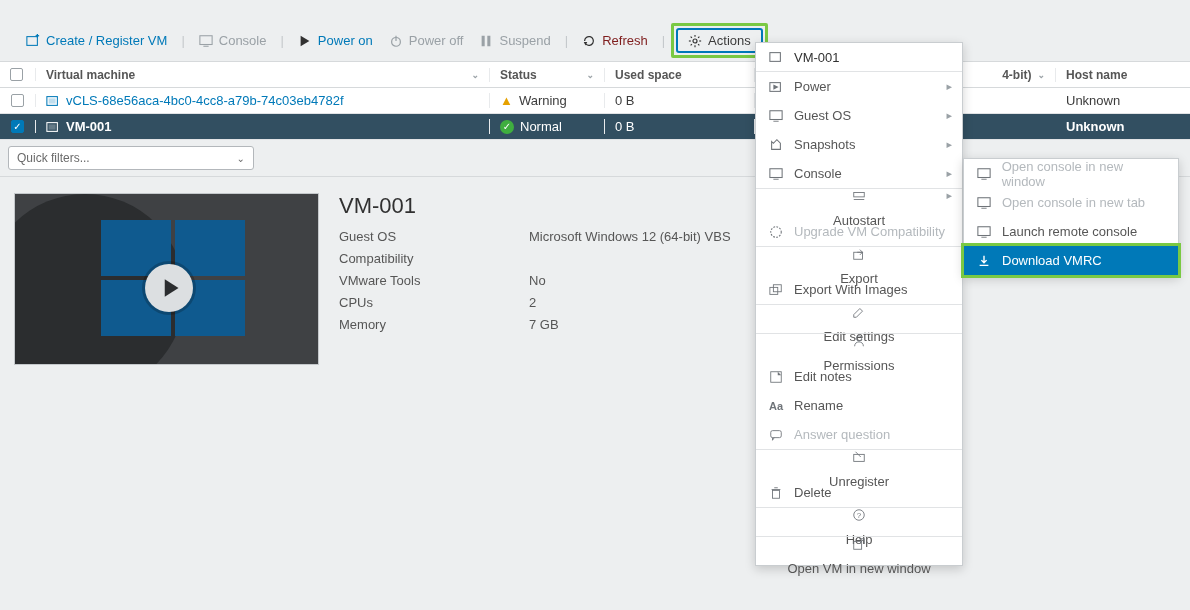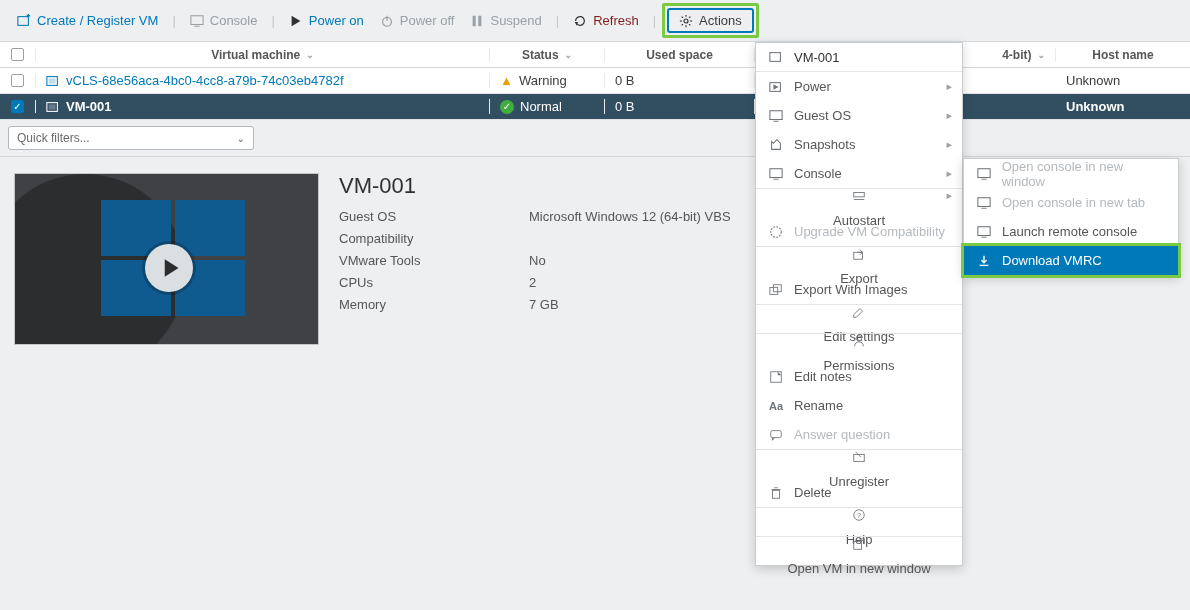--- a/index.html
+++ b/index.html
@@ -1,37 +1,37 @@
 <!DOCTYPE html>
 <html><head>
 <meta charset="utf-8">
 <style>
 * { box-sizing: border-box; margin: 0; padding: 0; font-family: "Segoe UI", Arial, sans-serif; }
 body { background: #edeff0; width: 1190px; height: 610px; overflow: hidden; position: relative; font-size: 13px; color: #3c3c3c; }
 
 
-.toolbar { height: 42px; background: #edeff0; display: flex; align-items: center; padding: 0 9px; border-bottom: 1px solid #d6d9db; }
+.toolbar { height: 42px; background: #edeff0; display: flex; align-items: center; padding: 0 18px; border-bottom: 1px solid #d6d9db; margin-top: 20px; }
 .tb-btn { display: flex; align-items: center; gap: 6px; padding: 4px 8px; cursor: pointer; color: #0079b8; font-weight: 500; border-radius: 3px; }
 .tb-btn.disabled { color: #9aa1a6; cursor: default; }
 .tb-sep { color: #c4c8cb; margin: 0 6px; }
 .actions-btn { border: 2px solid #0079b8; border-radius: 3px; padding: 3px 10px; color: #3c3c3c; }
 .highlight-box { border: 3px solid #7ac943; padding: 2px; border-radius: 2px; }
 
 
 .grid { background: #fff; }
 .grid-head, .grid-row { display: flex; height: 26px; align-items: center; border-bottom: 1px solid #e1e3e5; }
 .grid-head { background: #fff; font-weight: 600; font-size: 12px; color: #565656; border-bottom: 1px solid #d6d9db; }
 .cell { padding: 0 10px; display: flex; align-items: center; gap: 6px; overflow: hidden; white-space: nowrap; }
 .c-chk { width: 36px; justify-content: center; border-right: 1px solid #e8eaec; }
 .c-vm { flex: 0 0 454px; border-right: 1px solid #e8eaec; }
 .c-status { flex: 0 0 115px; border-right: 1px solid #e8eaec; }
 .c-used { flex: 0 0 150px; border-right: 1px solid #e8eaec; }
 .c-guest { flex: 0 0 301px; border-right: 1px solid #e8eaec; }
 .c-host { flex: 1 0 120px; }
-.grid-head .cell { justify-content: center; }
+.grid-head .cell { justify-content: space-between; }
 .sort-caret { color: #9aa1a6; font-size: 9px; }
 .grid-row.selected { background: #324f61; color: #fff; }
 .grid-row.selected .link { color: #fff; font-weight: 600; }
 .grid-row .link { color: #0079b8; text-align: center; }
 
 
 .filter-bar { padding: 6px 8px; background: #edeff0; border-bottom: 1px solid #d6d9db; }
 .filter-select { width: 246px; height: 24px; border: 1px solid #b3b7bb; border-radius: 3px; background: #fff; display: flex; align-items: center; justify-content: space-between; padding: 0 8px; color: #6a6a6a; font-size: 12px; }
 
 

